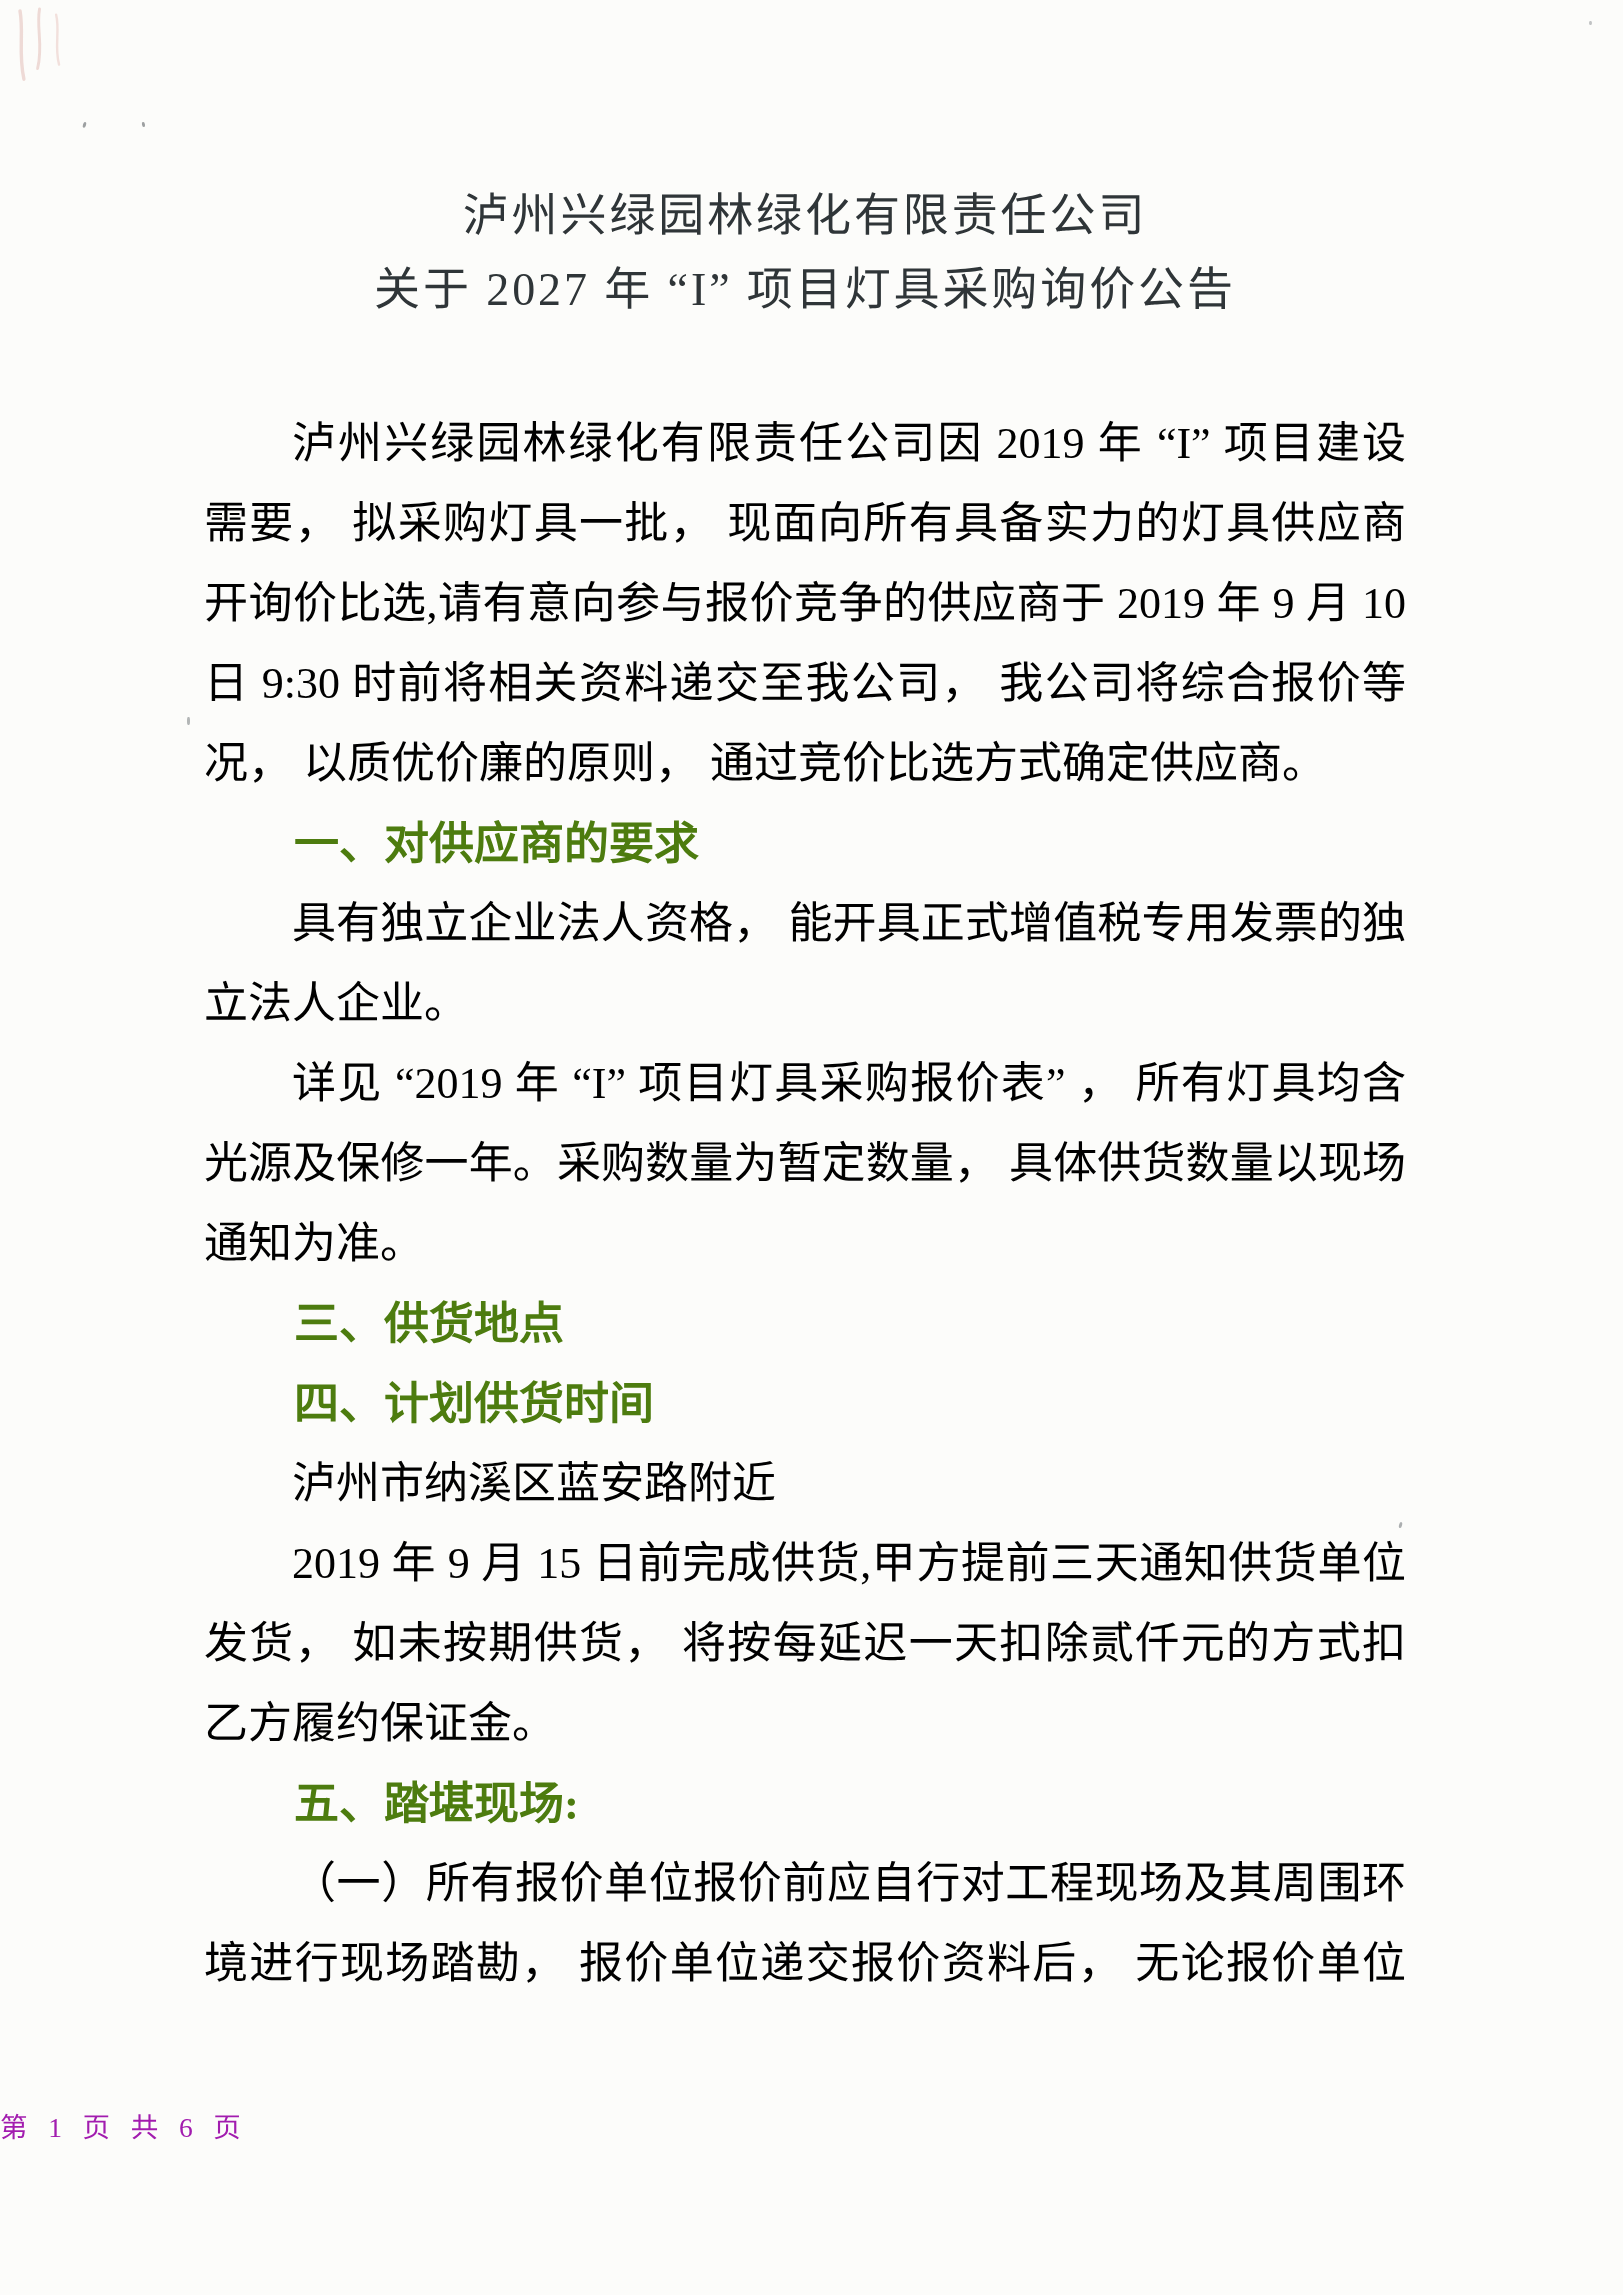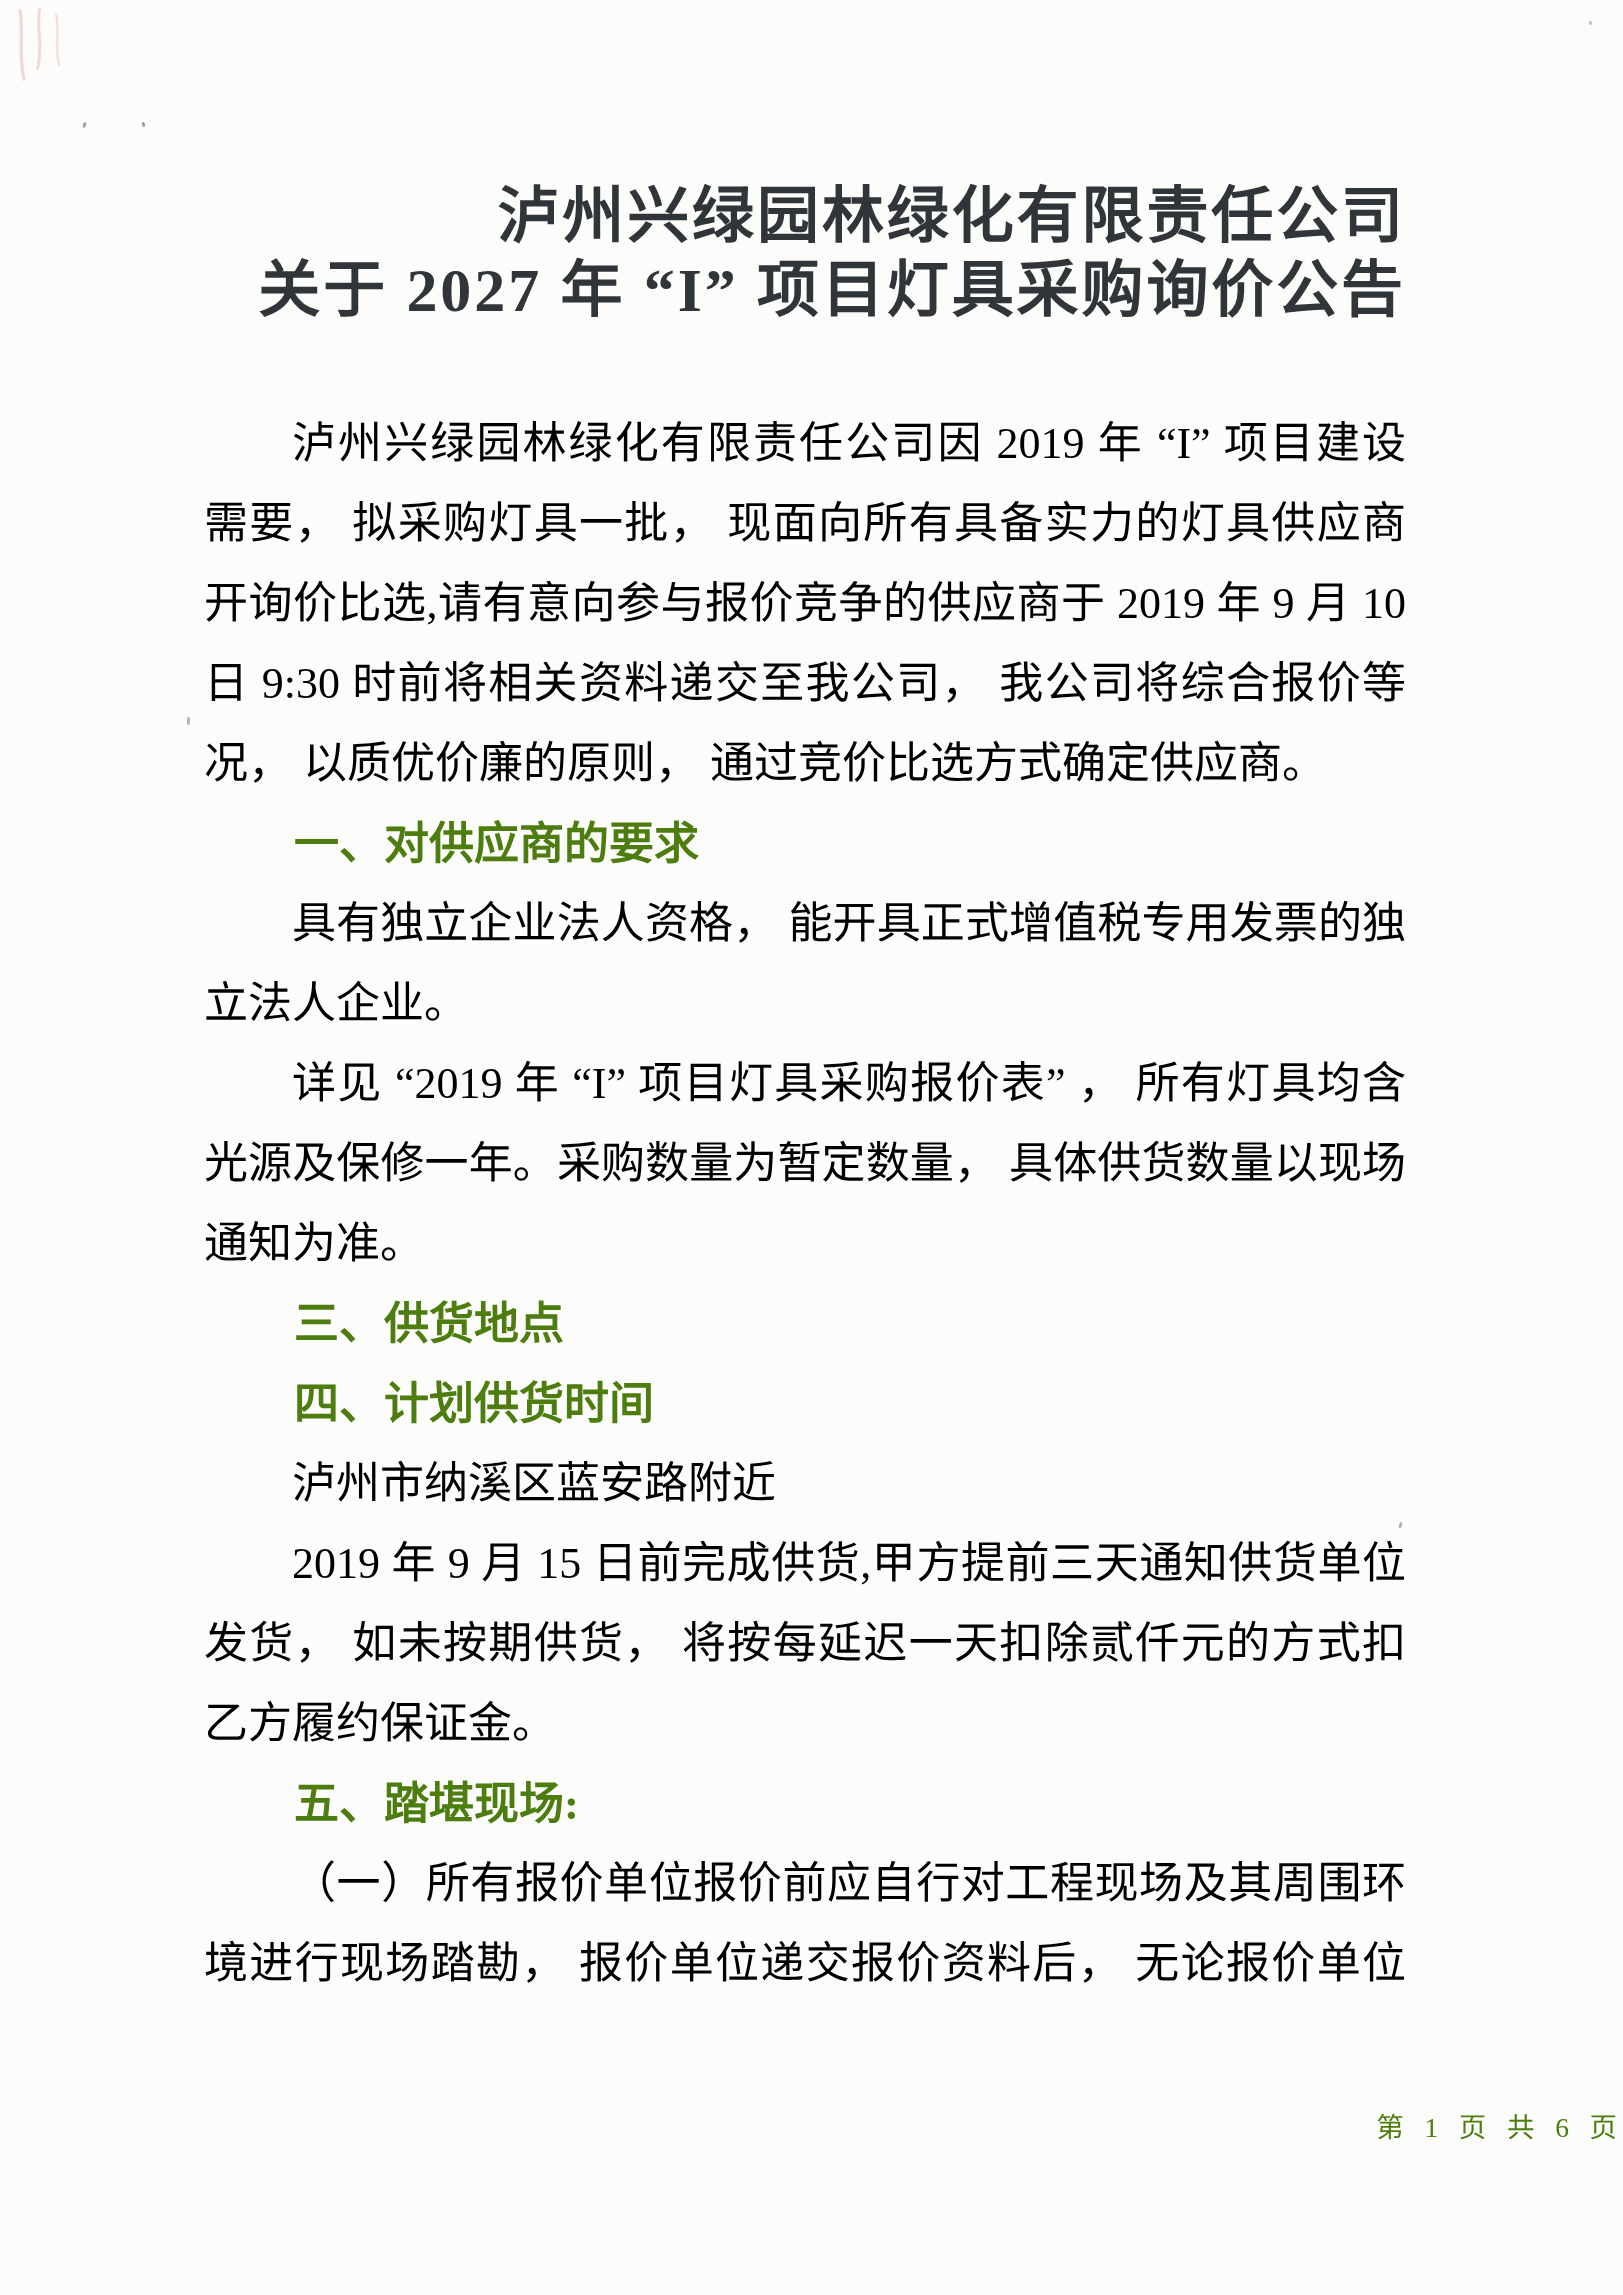--- a/index.html
+++ b/index.html
@@ -18,24 +18,24 @@
     font-family: "Liberation Serif", "DejaVu Serif", serif;
     color: #383e41;
   }
   .content {
     position: absolute;
     left: 204px;
     top: 179px;
     width: 1202px;
   }
   .title-line {
-    font-size: 62px;
+    font-size: 46px;
     line-height: 74px;
-    font-weight: bold;
-    text-align: right;
+    font-weight: normal;
+    text-align: center;
     letter-spacing: 2.9px;
     color: #2f3538;
     white-space: nowrap;
   }
   .title-spacer {
     height: 77px;
   }
   .line {
     font-size: 44px;
     line-height: 80px;
@@ -56,25 +56,25 @@
   .line.heading {
     font-weight: bold;
     font-size: 45px;
     color: #4d7c0f;
   }
   .footer {
     position: absolute;
     left: 0;
     top: 2110px;
     width: 1624px;
-    text-align: right;
+    text-align: left;
     font-size: 27.5px;
     line-height: 35px;
     letter-spacing: 6.9px;
-    color: #4d7c0f;
+    color: #a21caf;
   }
   
   .artifact-red {
     position: absolute;
     left: 8.8px;
     top: 5.9px;
     opacity: 0.38;
   }
   .speck {
     position: absolute;

